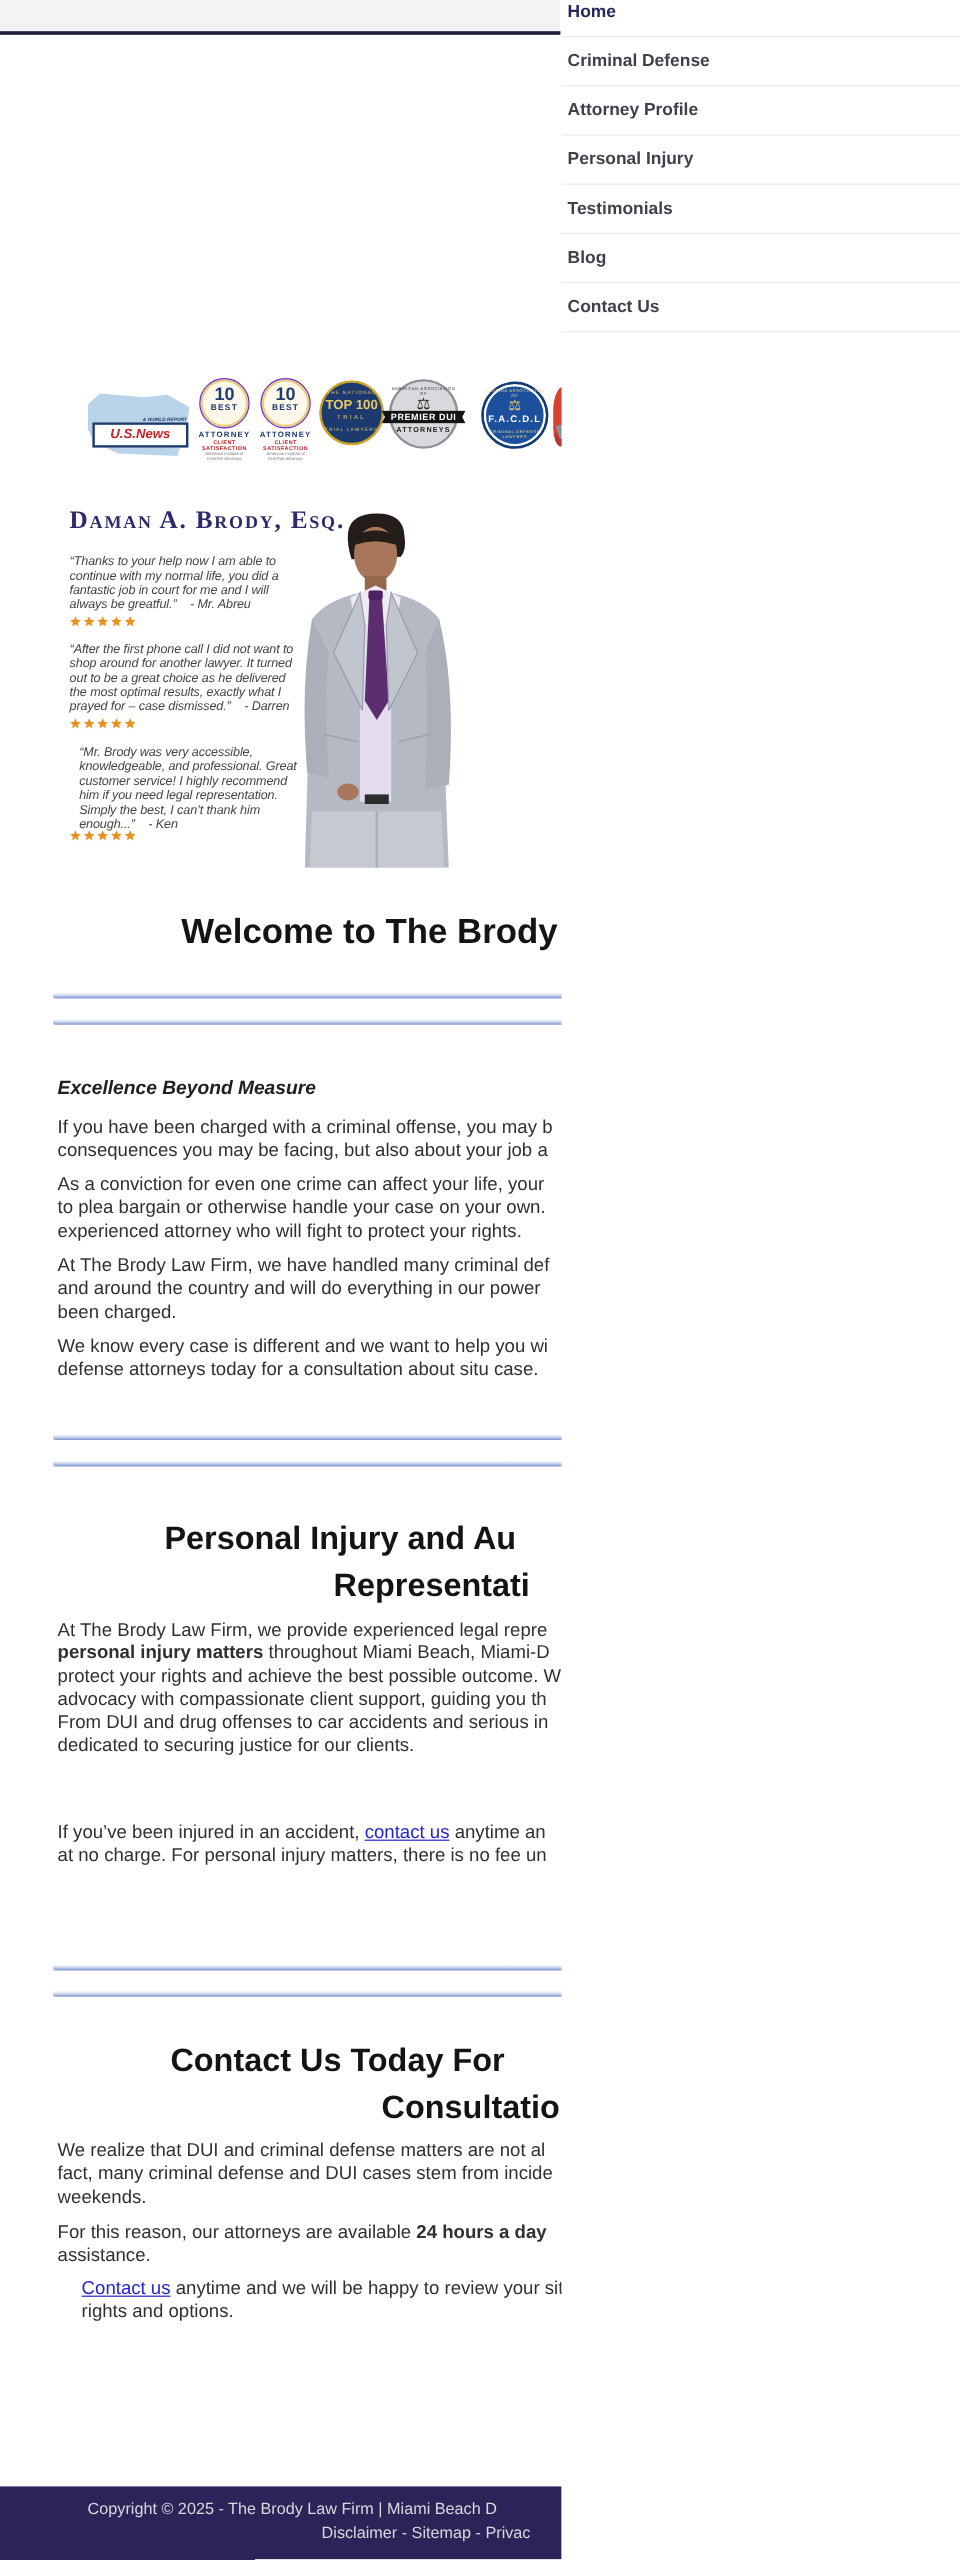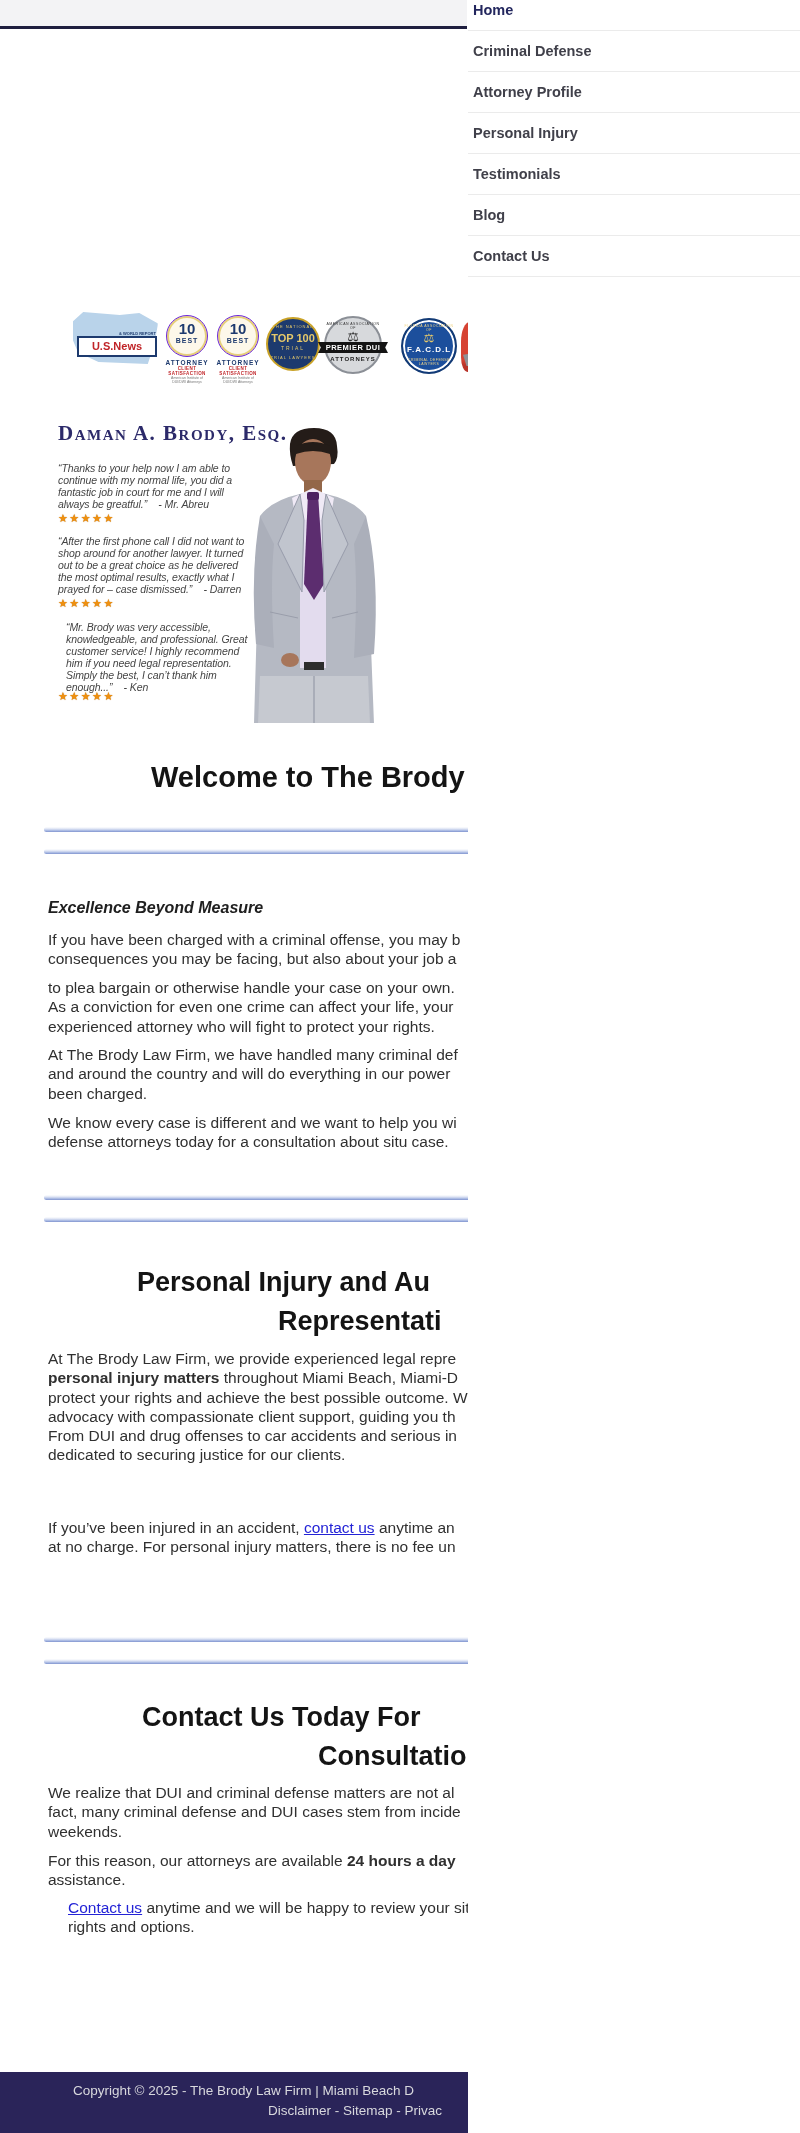--- a/index.html
+++ b/index.html
@@ -82,21 +82,21 @@
   .footer-bar{position:absolute;left:0;top:2072px;width:468px;height:61px;background:#2a2459;}
   .footer-text{position:absolute;color:#d8d8dd;font-size:13.5px;line-height:16px;white-space:nowrap;}
 </style>
 </head>
 <body>
 
 <div class="page">
 
   <div class="header-bar"></div>
 
-  <div class="badge" style="left:73px;top:312px;width:85px;height:58px;">
+  <div class="badge" style="left:73px;top:328px;width:85px;height:58px;font-style:italic;">
     <div class="usnews-map"></div>
     <div class="usnews-sub">&amp; WORLD REPORT</div>
     <div class="usnews-box">U.S.News</div>
   </div>
 
   <div class="badge" style="left:164px;top:315px;width:46px;">
     <div class="gold-circle">
       <div class="num">10</div>
       <div class="best">BEST</div>
       <div class="yr"></div>
@@ -206,22 +206,22 @@
   <div class="divline" style="left:44px;top:827px;"></div>
   <div class="divline" style="left:44px;top:849px;"></div>
 
   <div class="abs subhead nw" style="left:48px;top:899px;">Excellence Beyond Measure</div>
 
   <div class="abs body-par" style="left:48px;top:930px;">
     <div class="nw">If you have been charged with a criminal offense, you may b</div>
     <div class="nw">consequences you may be facing, but also about your job a</div>
   </div>
   <div class="abs body-par" style="left:48px;top:978px;">
+    <div class="nw">As a conviction for even one crime can affect your life, your</div>
     <div class="nw">to plea bargain or otherwise handle your case on your own.</div>
-    <div class="nw">As a conviction for even one crime can affect your life, your</div>
     <div class="nw">experienced attorney who will fight to protect your rights.</div>
   </div>
   <div class="abs body-par" style="left:48px;top:1045px;">
     <div class="nw">At The Brody Law Firm, we have handled many criminal def</div>
     <div class="nw">and around the country and will do everything in our power</div>
     <div class="nw">been charged.</div>
   </div>
   <div class="abs body-par" style="left:48px;top:1113px;">
     <div class="nw">We know every case is different and we want to help you wi</div>
     <div class="nw">defense attorneys today for a consultation about situ case.</div>

